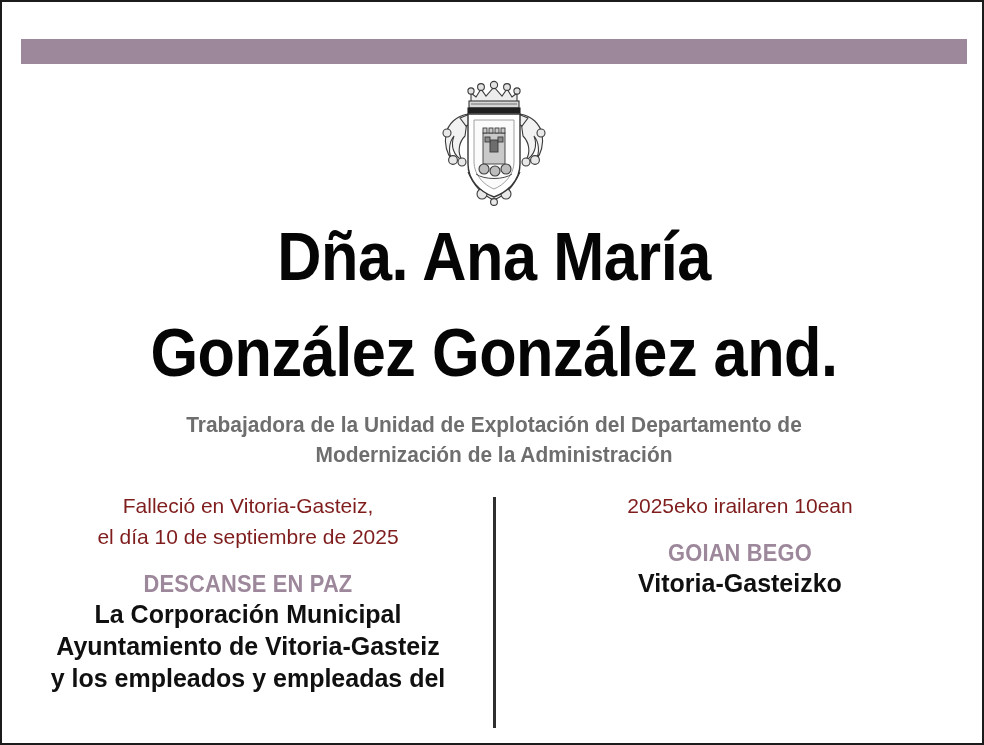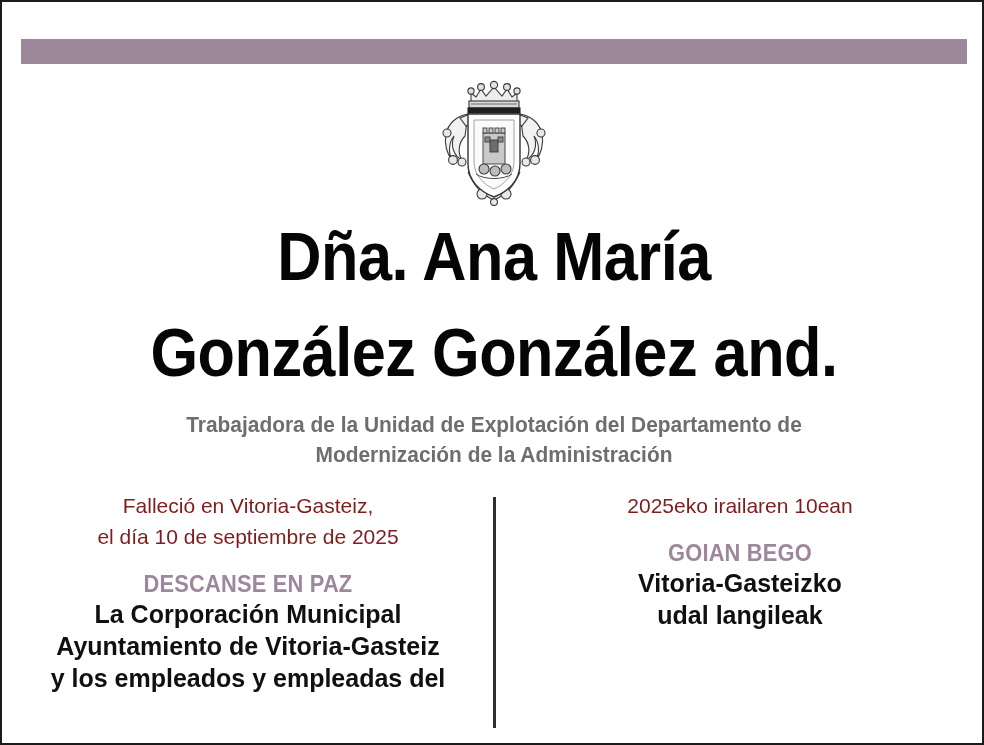--- a/index.html
+++ b/index.html
@@ -233,21 +233,20 @@
         <span>Ayuntamiento de Vitoria-Gasteiz</span>
         <span>y los empleados y empleadas del</span>
       </div>
     </div>
 
     <div class="col">
       <span class="death-line">2025eko irailaren 10ean</span>
       <span class="rip">GOIAN BEGO</span>
       <div class="signature">
         <span>Vitoria-Gasteizko</span>
-        <span>udal langileak</span>
       </div>
     </div>
 
   </div>
 
   <div class="divider"></div>
 
 </div>
 
 </body></html>

